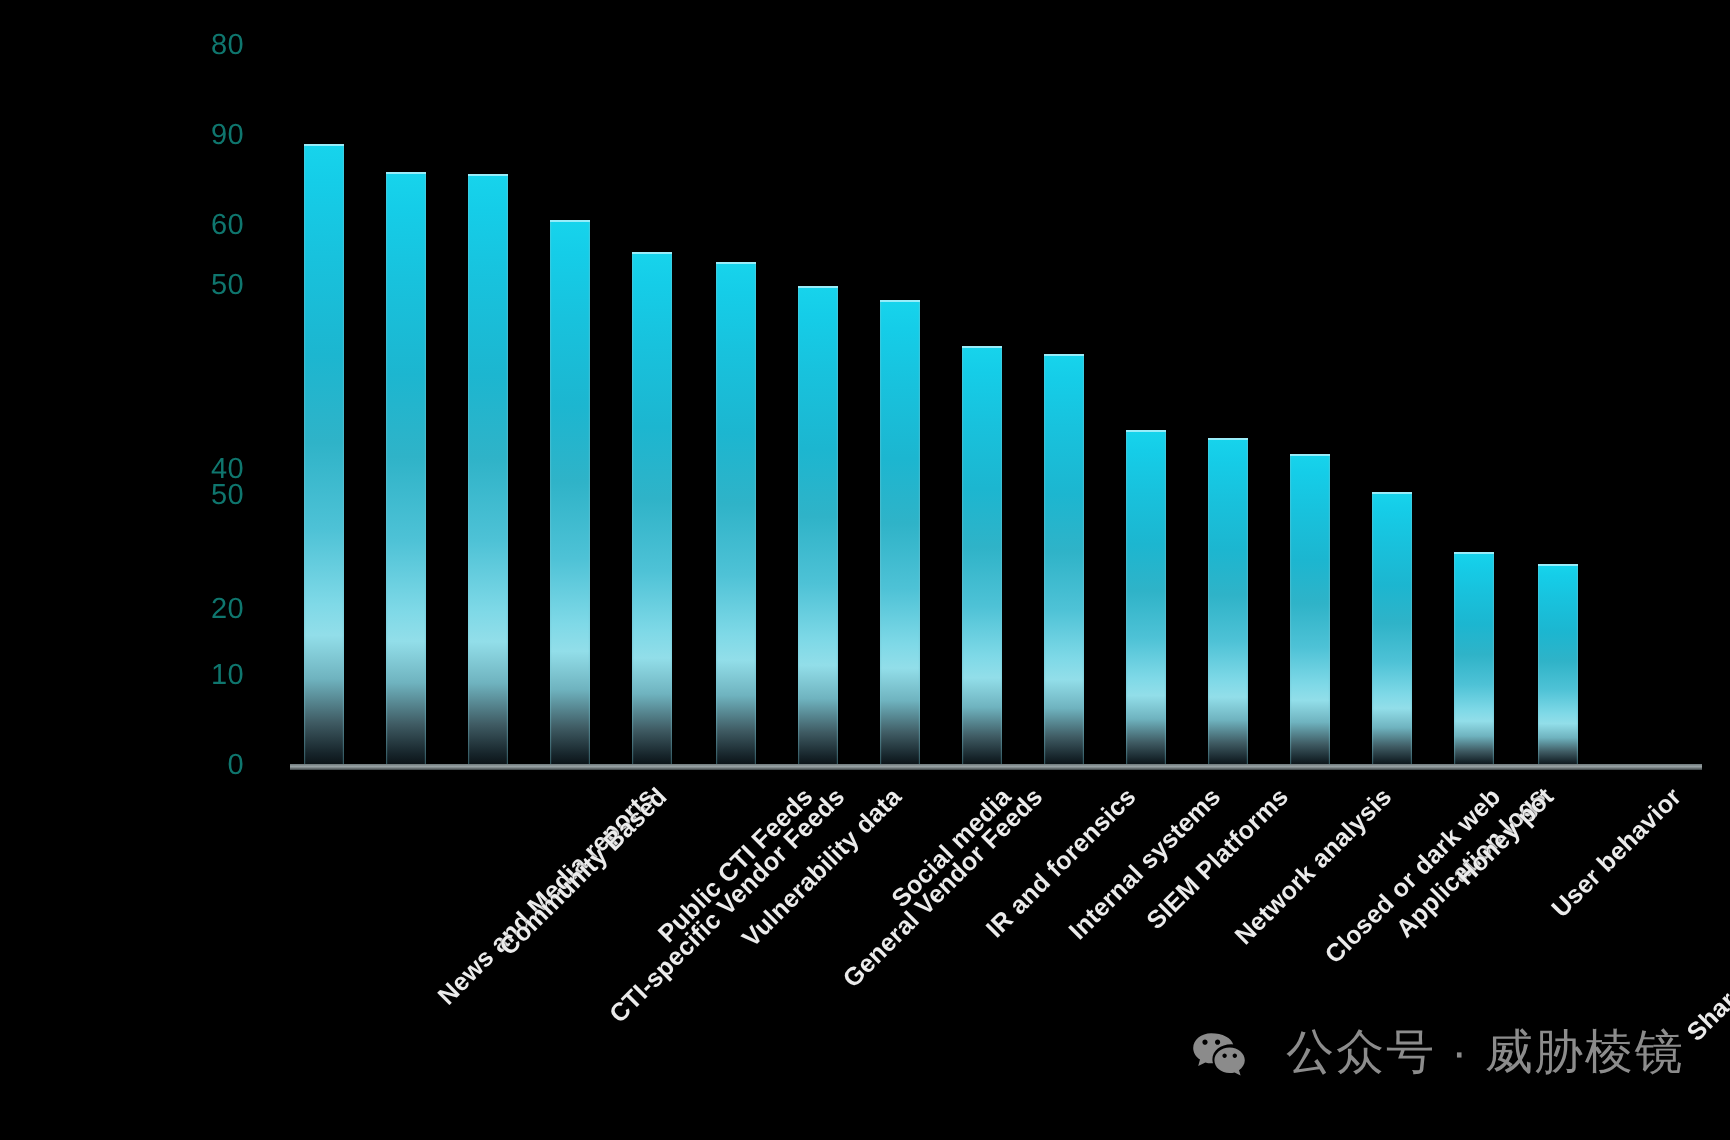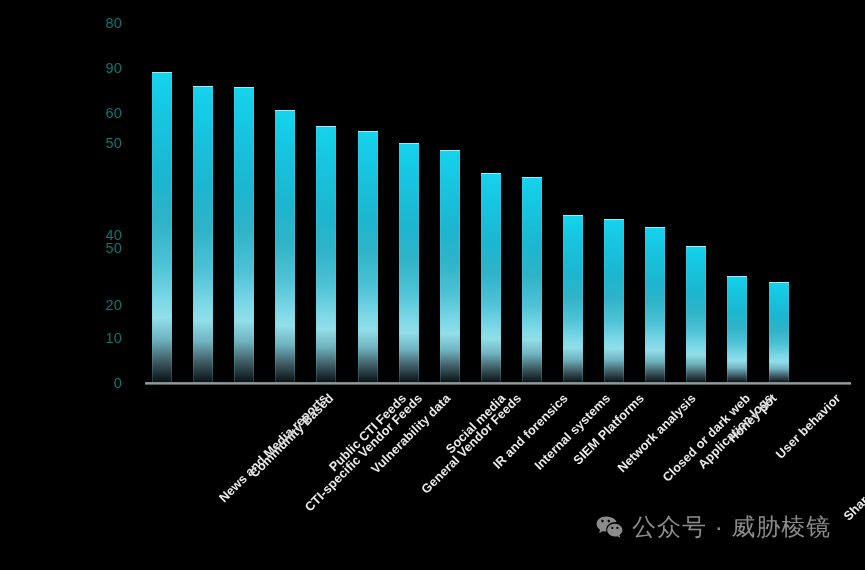--- a/index.html
+++ b/index.html
@@ -98,21 +98,21 @@
     text-shadow: 0 0 1px rgba(0,0,0,0.9);
   }
 
   
   #watermark {
     position: absolute;
     left: 596px;
     top: 515px;
     display: flex;
     align-items: center;
-    gap: 9px;
+    gap: 20px;
     color: #8b8b8b;
     font-size: 24px;
     line-height: 1;
     letter-spacing: 1px;
     pointer-events: none;
   }
   #watermark .wm-text { color: #8c8c8c; }
   .wechat-glyph { display: block; }
 </style>
 </head>

